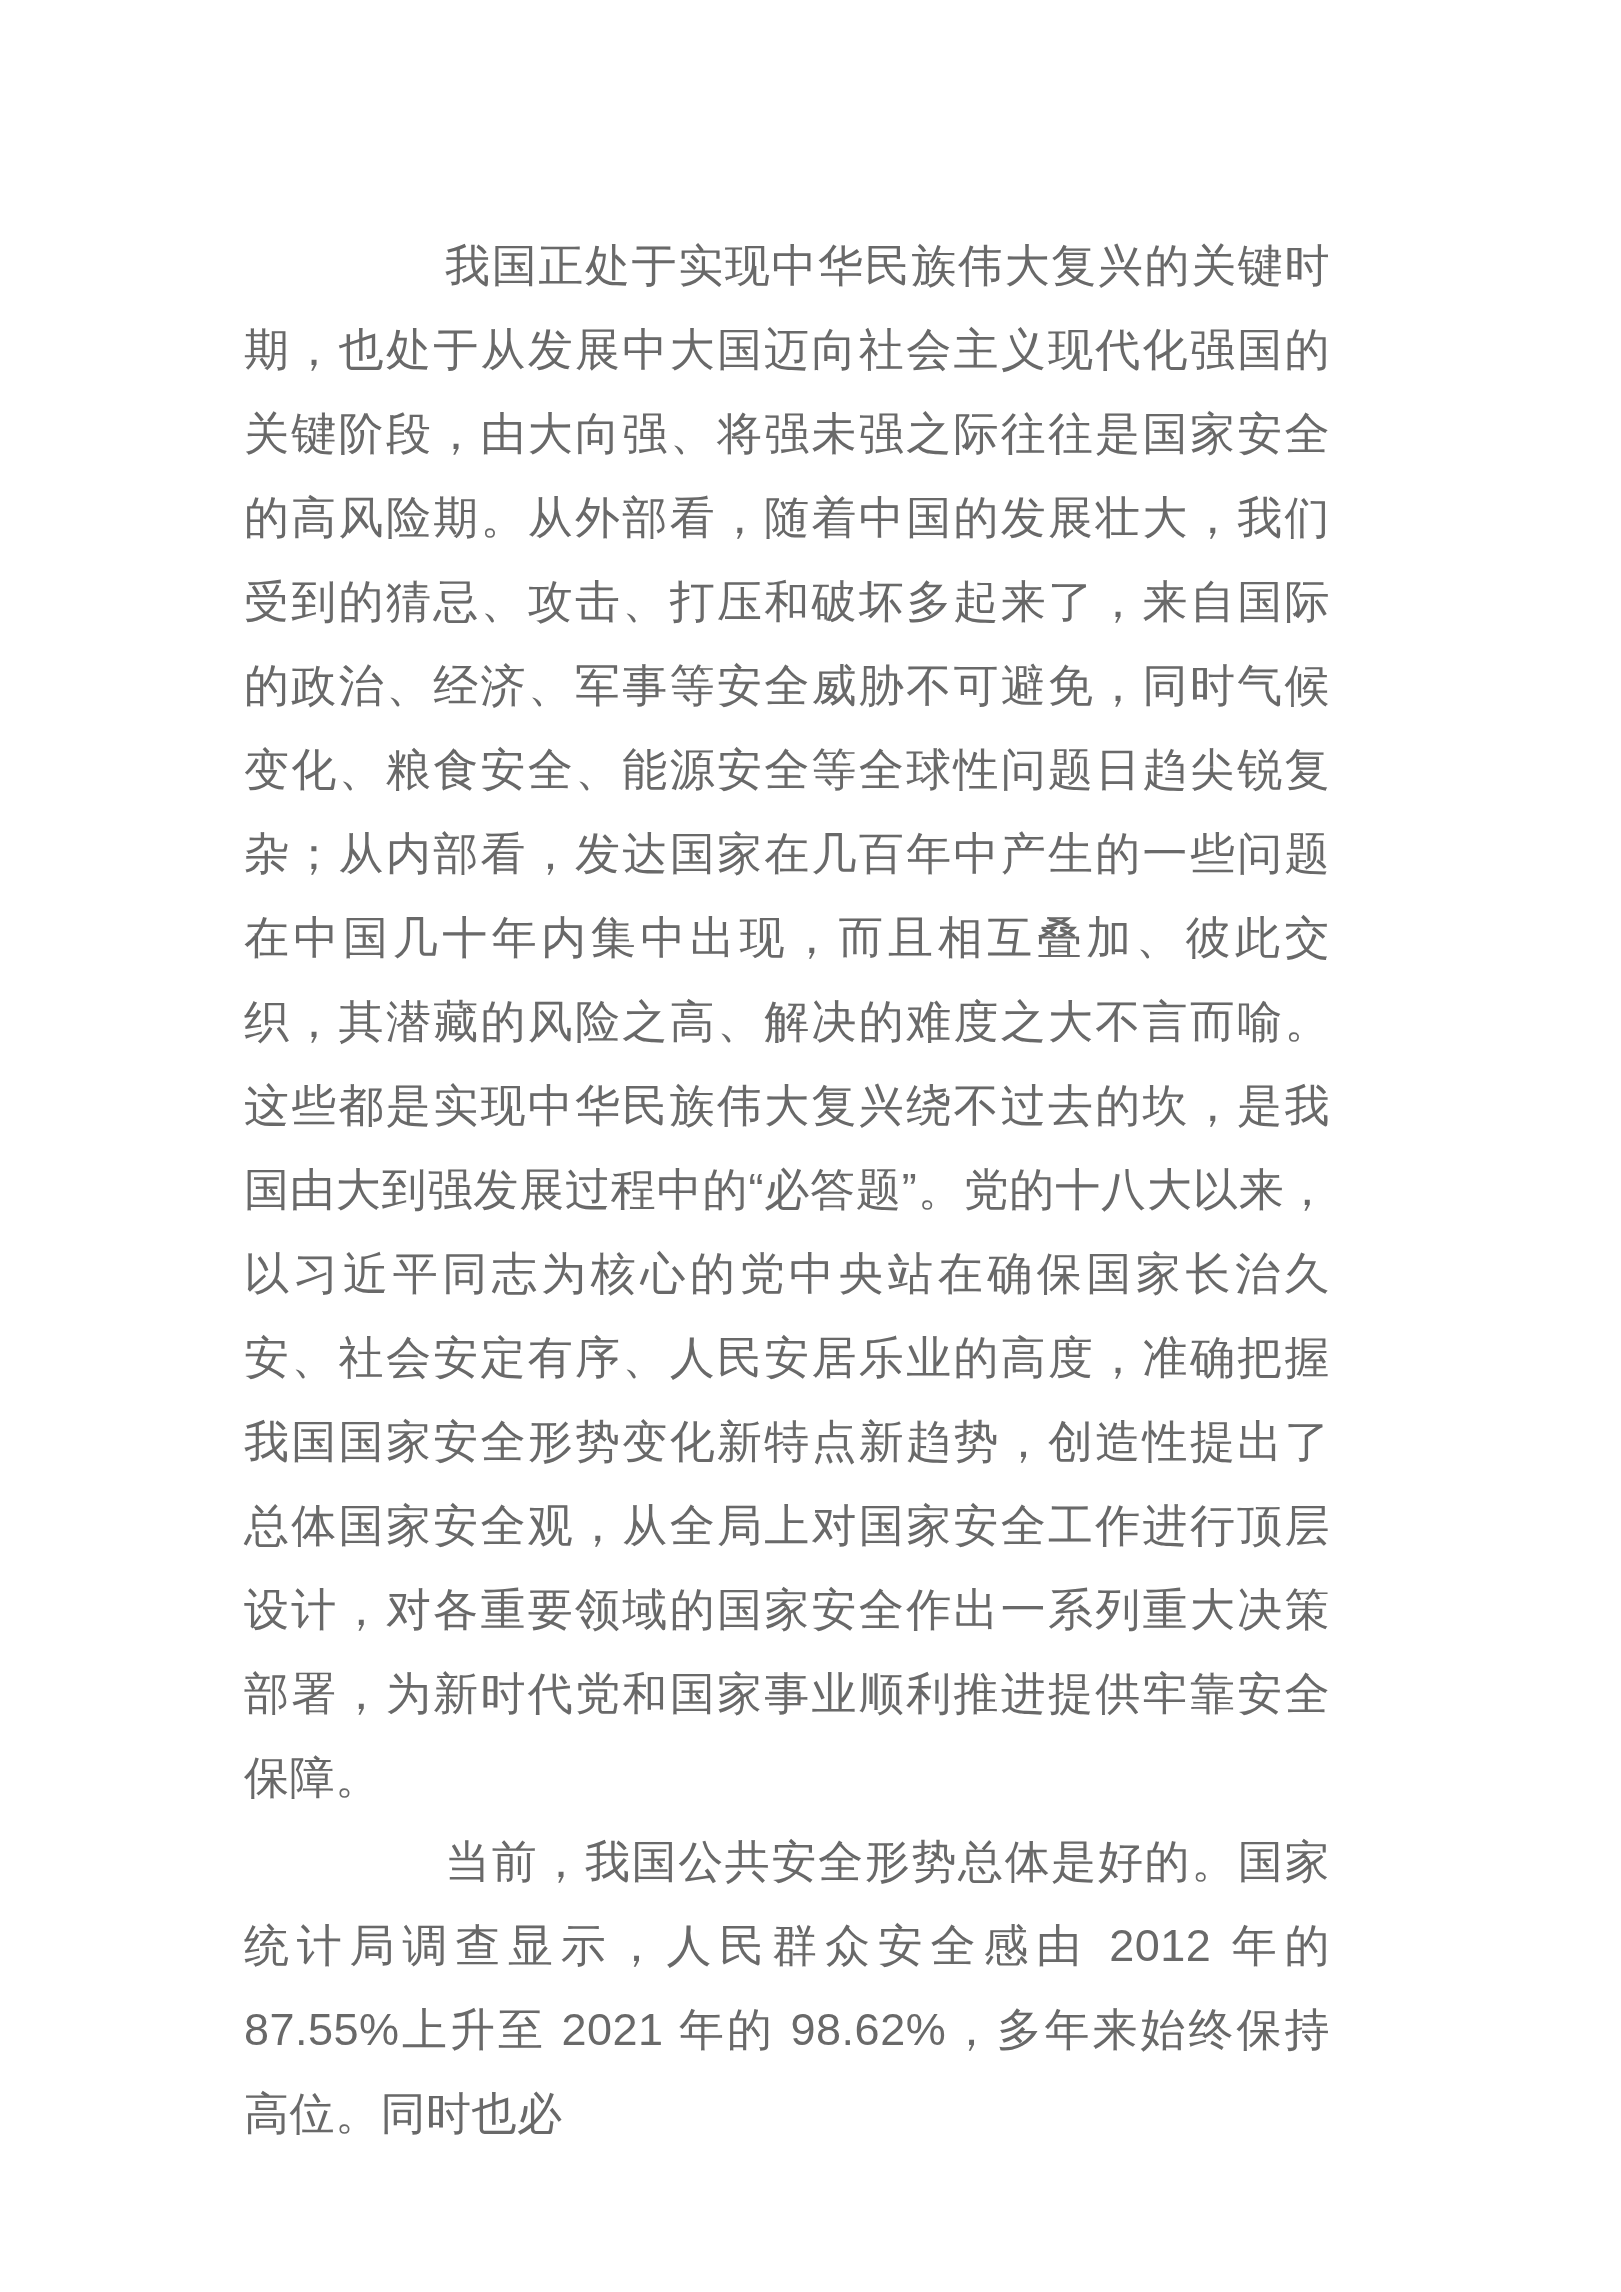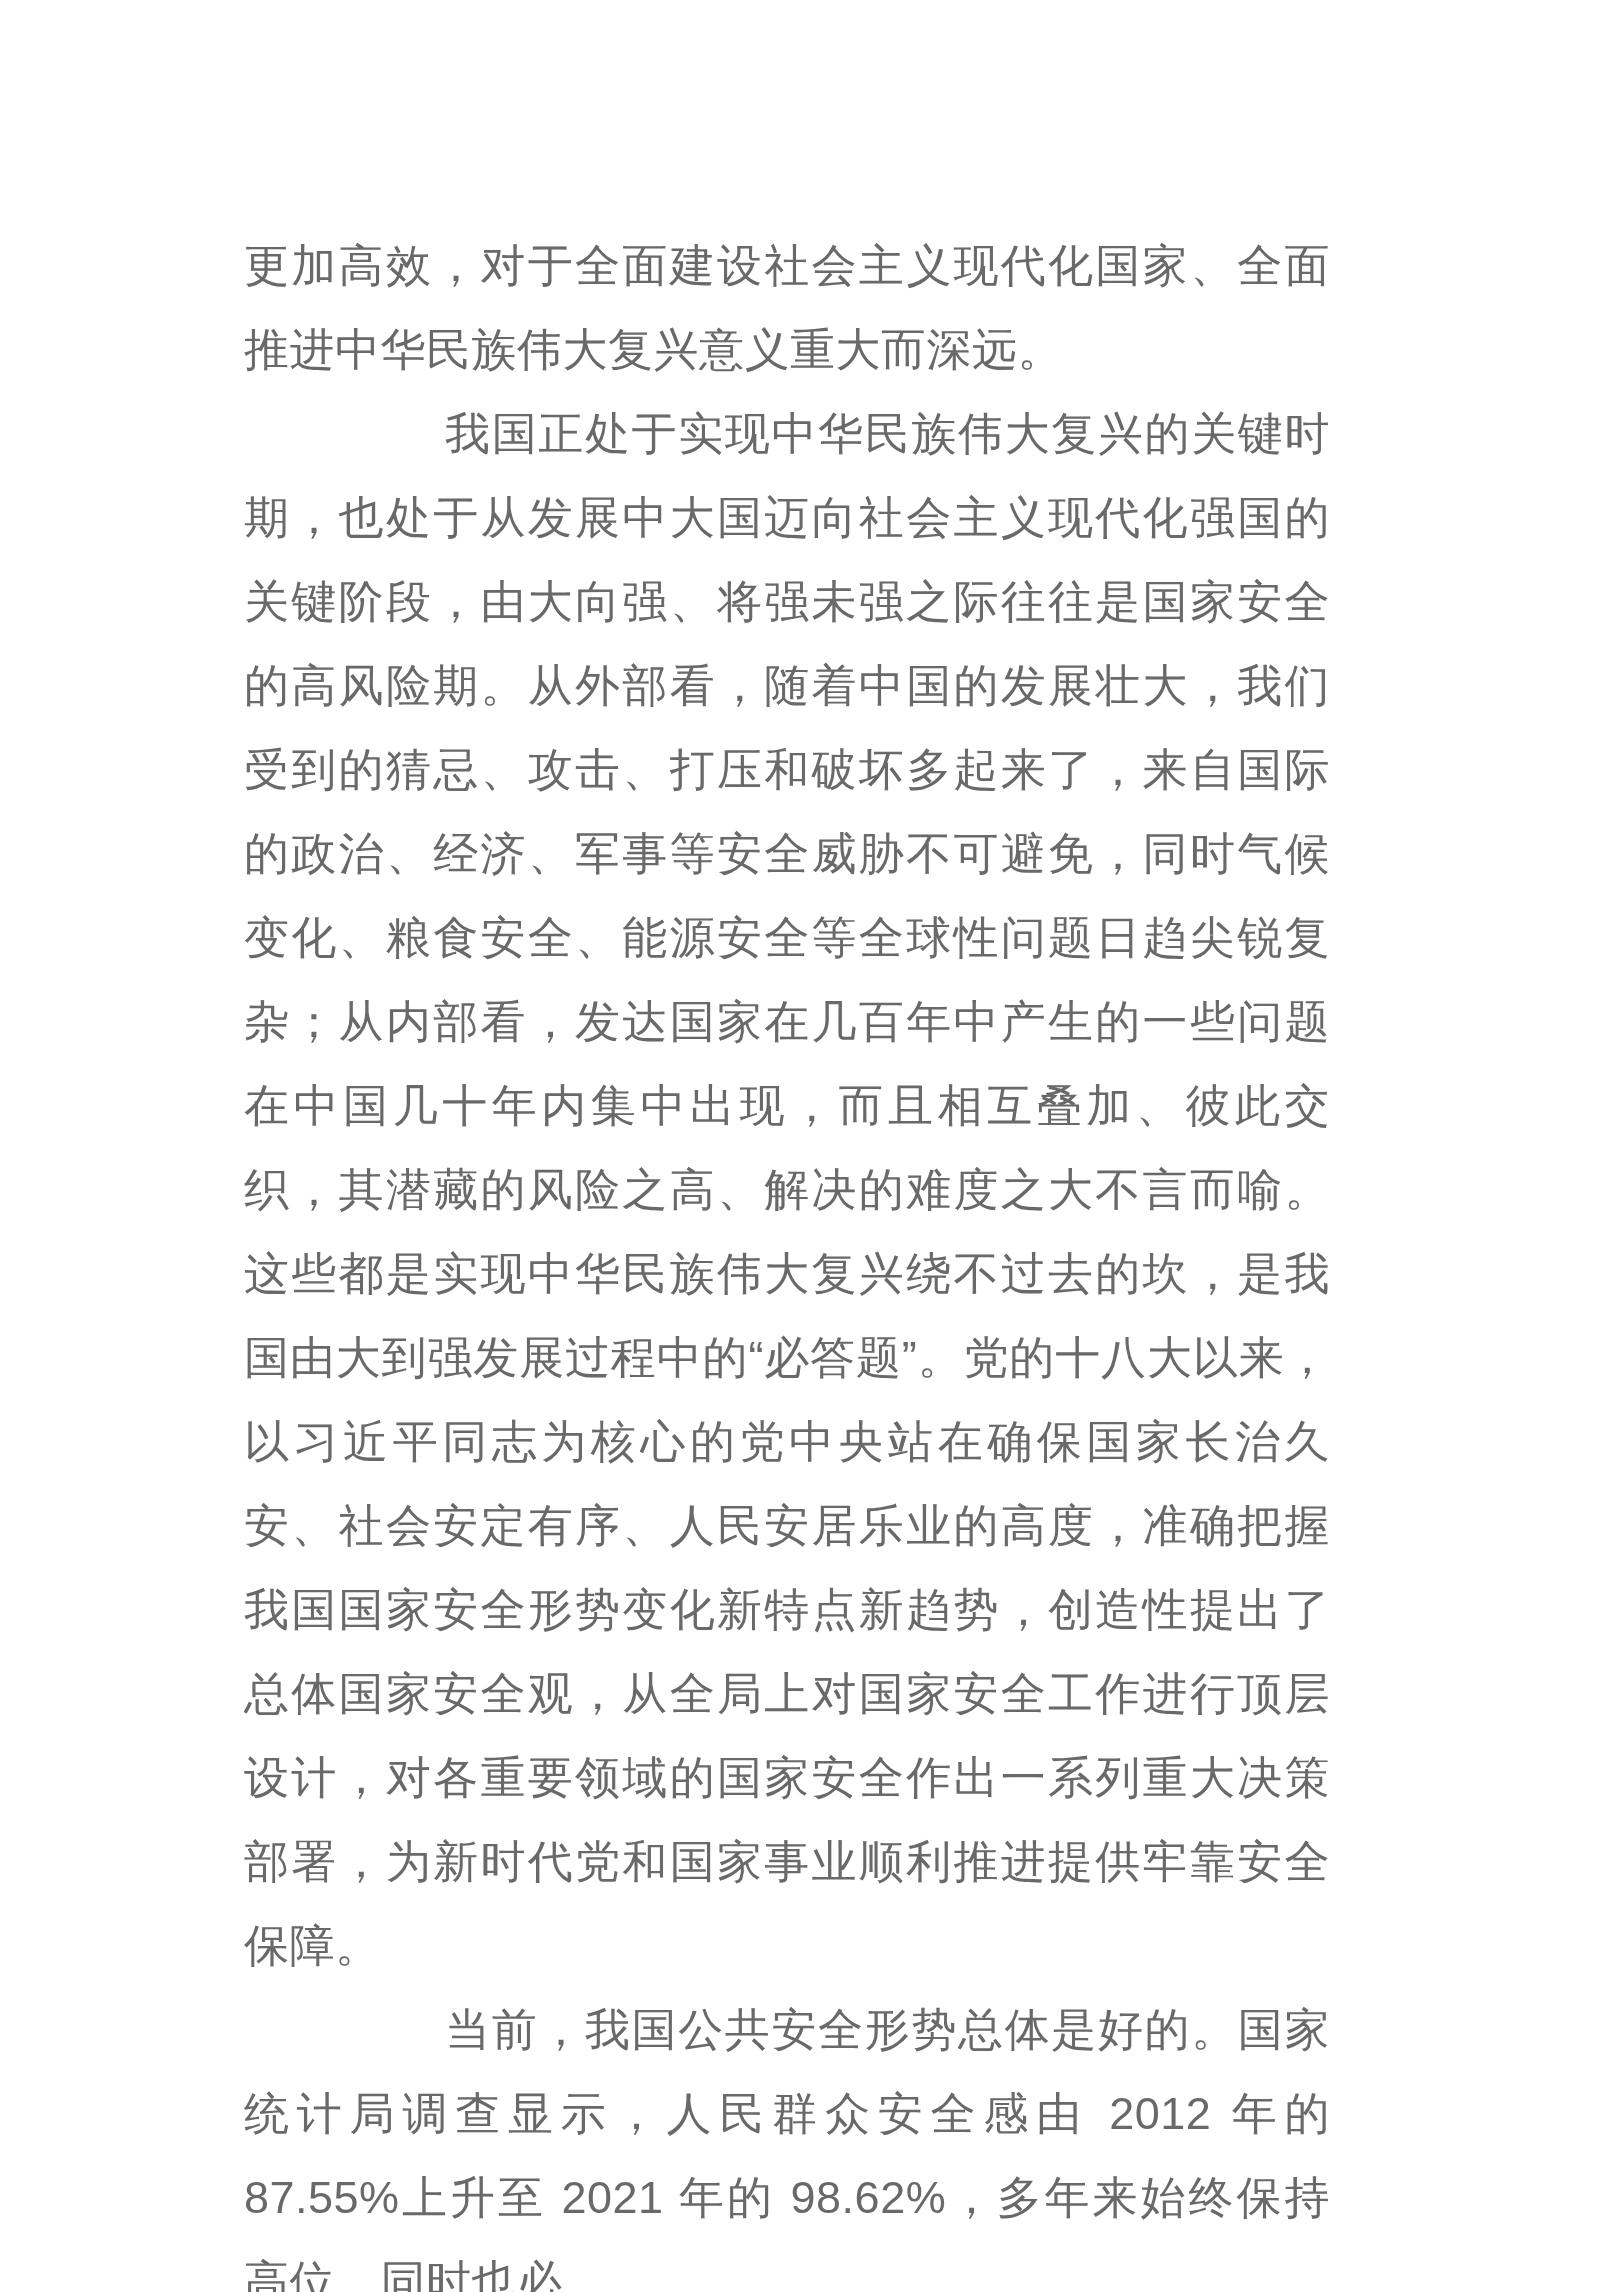--- a/index.html
+++ b/index.html
@@ -34,18 +34,17 @@
   }
   .para.indent {
     text-indent: 201px;
   }
 </style>
 </head>
 <body>
 
 <div class="page">
   <div class="content">
-    <p class="para">更加高效，对于全面建设社会主义现代化国家、全面推进中华民族伟大复兴意义重大而深远。</p>
     <p class="para indent">我国正处于实现中华民族伟大复兴的关键时期，也处于从发展中大国迈向社会主义现代化强国的关键阶段，由大向强、将强未强之际往往是国家安全的高风险期。从外部看，随着中国的发展壮大，我们受到的猜忌、攻击、打压和破坏多起来了，来自国际的政治、经济、军事等安全威胁不可避免，同时气候变化、粮食安全、能源安全等全球性问题日趋尖锐复杂；从内部看，发达国家在几百年中产生的一些问题在中国几十年内集中出现，而且相互叠加、彼此交织，其潜藏的风险之高、解决的难度之大不言而喻。这些都是实现中华民族伟大复兴绕不过去的坎，是我国由大到强发展过程中的“必答题”。党的十八大以来，以习近平同志为核心的党中央站在确保国家长治久安、社会安定有序、人民安居乐业的高度，准确把握我国国家安全形势变化新特点新趋势，创造性提出了总体国家安全观，从全局上对国家安全工作进行顶层设计，对各重要领域的国家安全作出一系列重大决策部署，为新时代党和国家事业顺利推进提供牢靠安全保障。</p>
     <p class="para indent">当前，我国公共安全形势总体是好的。国家统计局调查显示，人民群众安全感由 2012 年的 87.55%上升至 2021 年的 98.62%，多年来始终保持高位。同时也必</p>
   </div>
 </div>
 
 
 </body></html>

